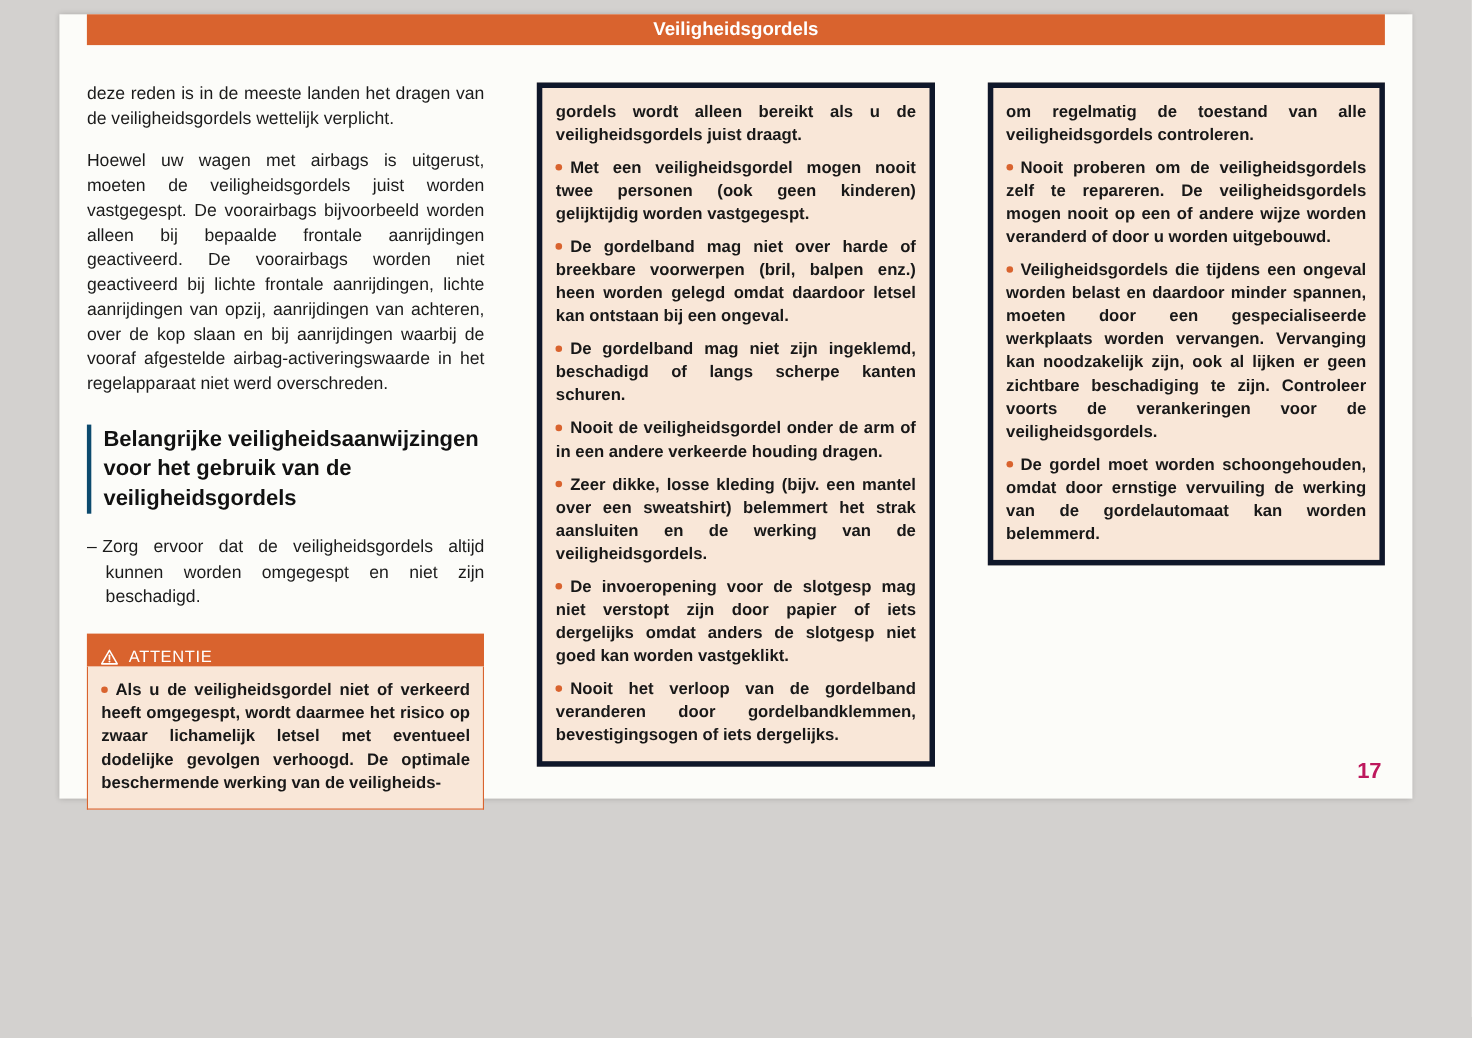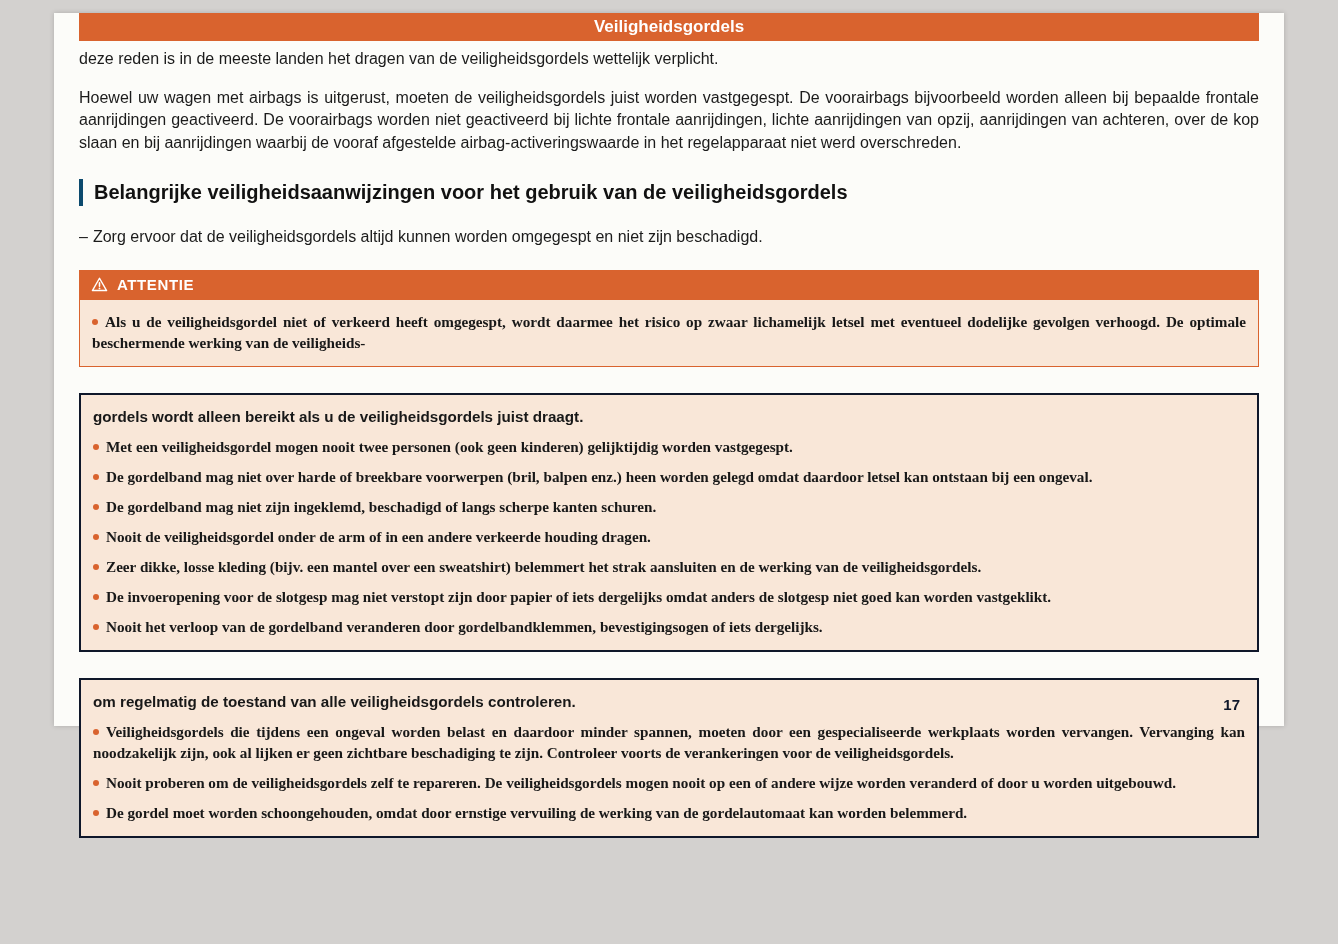--- a/index.html
+++ b/index.html
@@ -22,23 +22,22 @@
     height: 28px;
     background: #d9632e;
     color: #ffffff;
     font-weight: 700;
     font-size: 17px;
     text-align: center;
     line-height: 28px;
   }
   .content {
     display: flex;
-    gap: 26px;
-    padding: 7px 25px 0;
-    flex-direction: column;
+    gap: 48px;
+    padding: 34px 25px 0;
   }
   .col { flex: 1 1 0; min-width: 0; }
 
   
   .body-text {
     margin: 0 0 16px;
     font-size: 16px;
     line-height: 22.5px;
     color: #1b1b1b;
     text-align: justify;
@@ -62,65 +61,65 @@
     text-indent: -17px;
   }
   .dash-item .marker { margin-right: 5px; }
 
   
   .warning-box { margin-top: 21px; }
   .warning-header {
     background: #d9632e;
     height: 30px;
     display: flex;
-    align-items: center;
+    align-items: flex-end;
     gap: 9px;
     padding: 0 12px;
     color: #ffffff;
-    font-weight: 700;
+    font-weight: 400;
     font-size: 15px;
     letter-spacing: 0.6px;
   }
   .warning-header svg { flex: 0 0 auto; display: block; }
   .warning-body {
     background: #f9e7d8;
     border: 1px solid #d9632e;
     border-top: none;
     padding: 11px 12px 13px;
   }
   .cont-box {
     background: #f9e7d8;
-    border: 2px solid #0f172a;
+    border: 5px solid #0f172a;
     padding: 11px 12px 13px;
   }
   .boxed-text, .bitem {
     margin: 0;
     font-size: 15.2px;
     line-height: 21px;
     font-weight: 700;
     color: #181818;
     text-align: justify;
   }
-  .bitem { margin-top: 9px; font-family: Liberation Serif, serif; }
+  .bitem { margin-top: 9px; }
   .bitem:first-child, .boxed-text:first-child { margin-top: 0; }
   .dot {
     display: inline-block;
     width: 6px; height: 6px;
     background: #d9632e;
     border-radius: 50%;
     margin-right: 7px;
     position: relative;
     top: -2px;
   }
   .page-number {
     position: absolute;
-    right: 44px; bottom: 13px;
-    font-size: 15px;
+    right: 28px; bottom: 13px;
+    font-size: 20px;
     font-weight: 700;
-    color: #0f172a;
+    color: #be185d;
   }
 </style>
 </head>
 <body>
 
 <div class="page">
 
   <div class="header-bar">
     <span>Veiligheidsgordels</span>
   </div>
@@ -159,22 +158,22 @@
         <p class="bitem"><span class="dot"></span><span>Nooit de veiligheidsgordel onder de arm of in een andere verkeerde houding dragen.</span></p>
         <p class="bitem"><span class="dot"></span><span>Zeer dikke, losse kleding (bijv. een mantel over een sweatshirt) belemmert het strak aansluiten en de werking van de veiligheidsgordels.</span></p>
         <p class="bitem"><span class="dot"></span><span>De invoeropening voor de slotgesp mag niet verstopt zijn door papier of iets dergelijks omdat anders de slotgesp niet goed kan worden vastgeklikt.</span></p>
         <p class="bitem"><span class="dot"></span><span>Nooit het verloop van de gordelband veranderen door gordelbandklemmen, bevestigingsogen of iets dergelijks.</span></p>
       </div>
     </div>
 
     <div class="col">
       <div class="cont-box">
         <p class="boxed-text">om regelmatig de toestand van alle veiligheidsgordels controleren.</p>
+        <p class="bitem"><span class="dot"></span><span>Nooit proberen om de veiligheidsgordels zelf te repareren. De veiligheidsgordels mogen nooit op een of andere wijze worden veranderd of door u worden uitgebouwd.</span></p>
         <p class="bitem"><span class="dot"></span><span>Veiligheidsgordels die tijdens een ongeval worden belast en daardoor minder spannen, moeten door een gespecialiseerde werkplaats worden vervangen. Vervanging kan noodzakelijk zijn, ook al lijken er geen zichtbare beschadiging te zijn. Controleer voorts de verankeringen voor de veiligheidsgordels.</span></p>
-        <p class="bitem"><span class="dot"></span><span>Nooit proberen om de veiligheidsgordels zelf te repareren. De veiligheidsgordels mogen nooit op een of andere wijze worden veranderd of door u worden uitgebouwd.</span></p>
         <p class="bitem"><span class="dot"></span><span>De gordel moet worden schoongehouden, omdat door ernstige vervuiling de werking van de gordelautomaat kan worden belemmerd.</span></p>
       </div>
     </div>
 
   </div>
 
   <div class="page-number">17</div>
 </div>
 
 </body></html>

